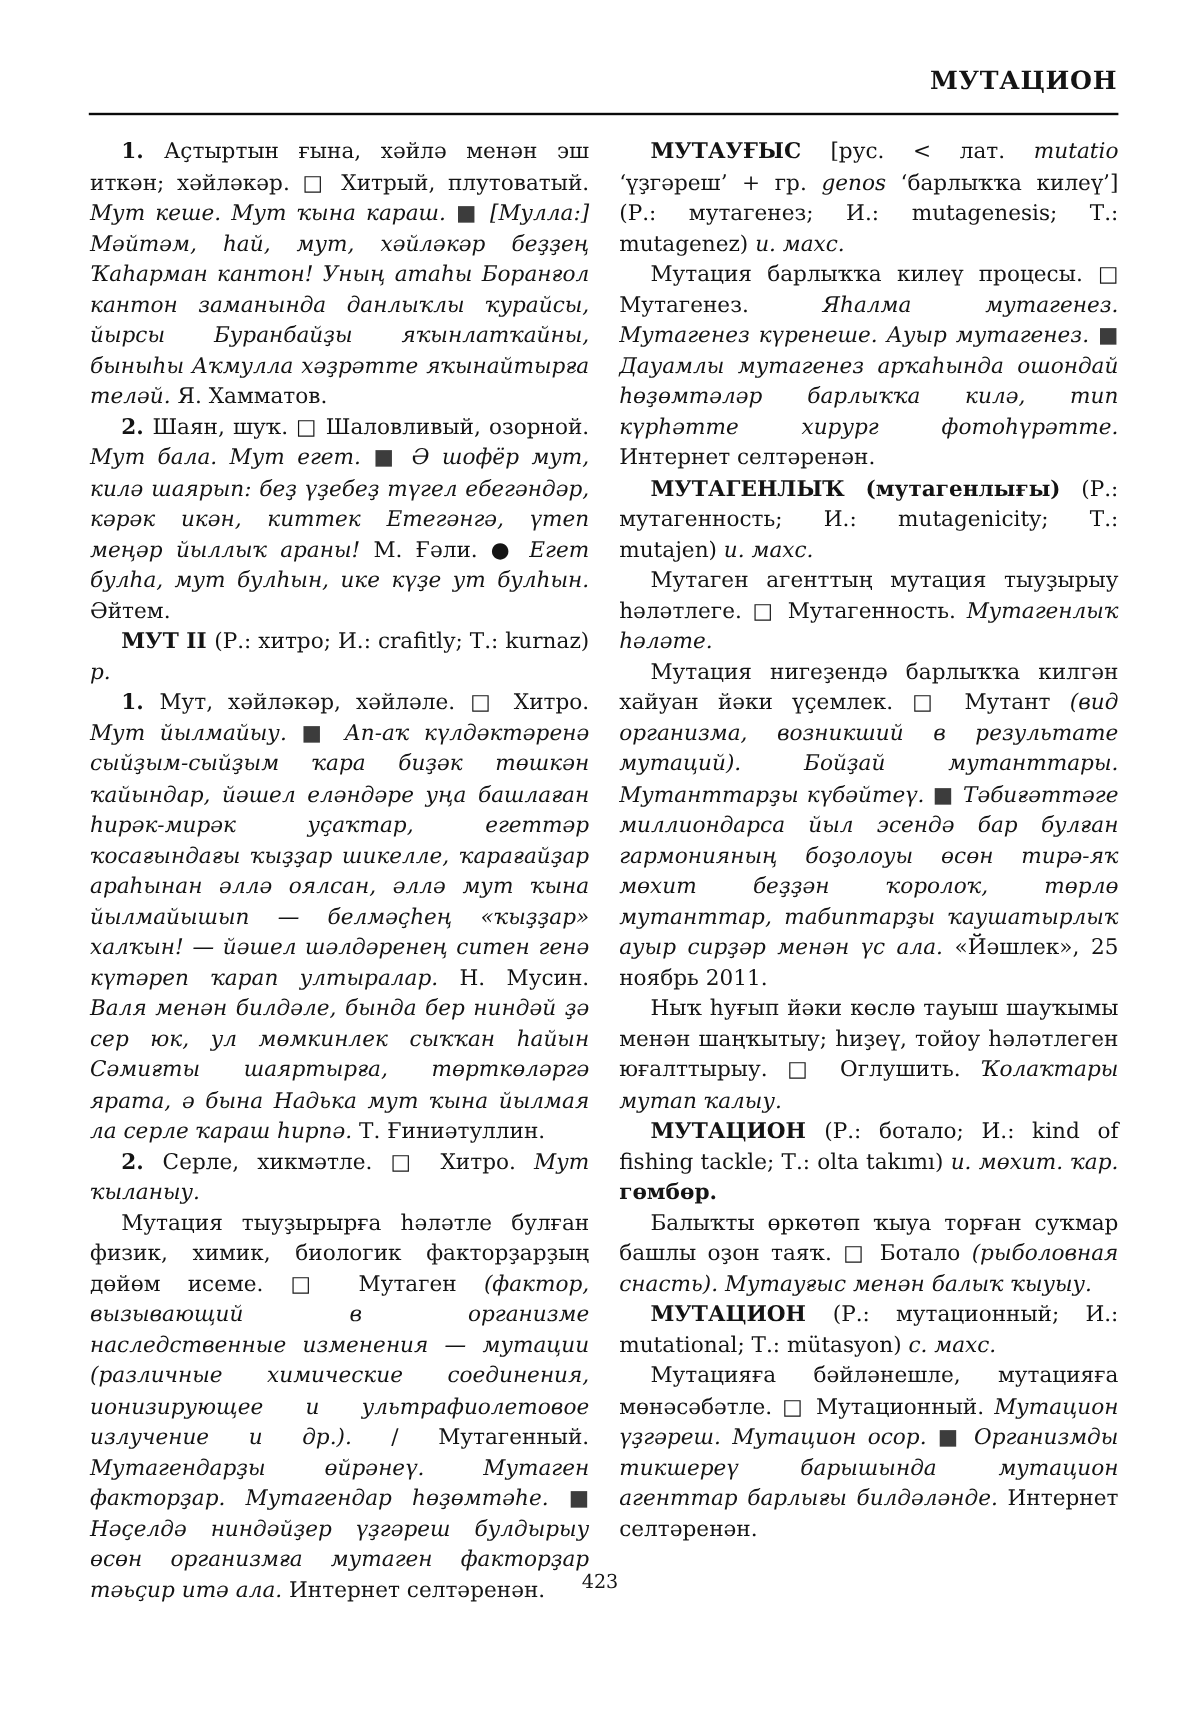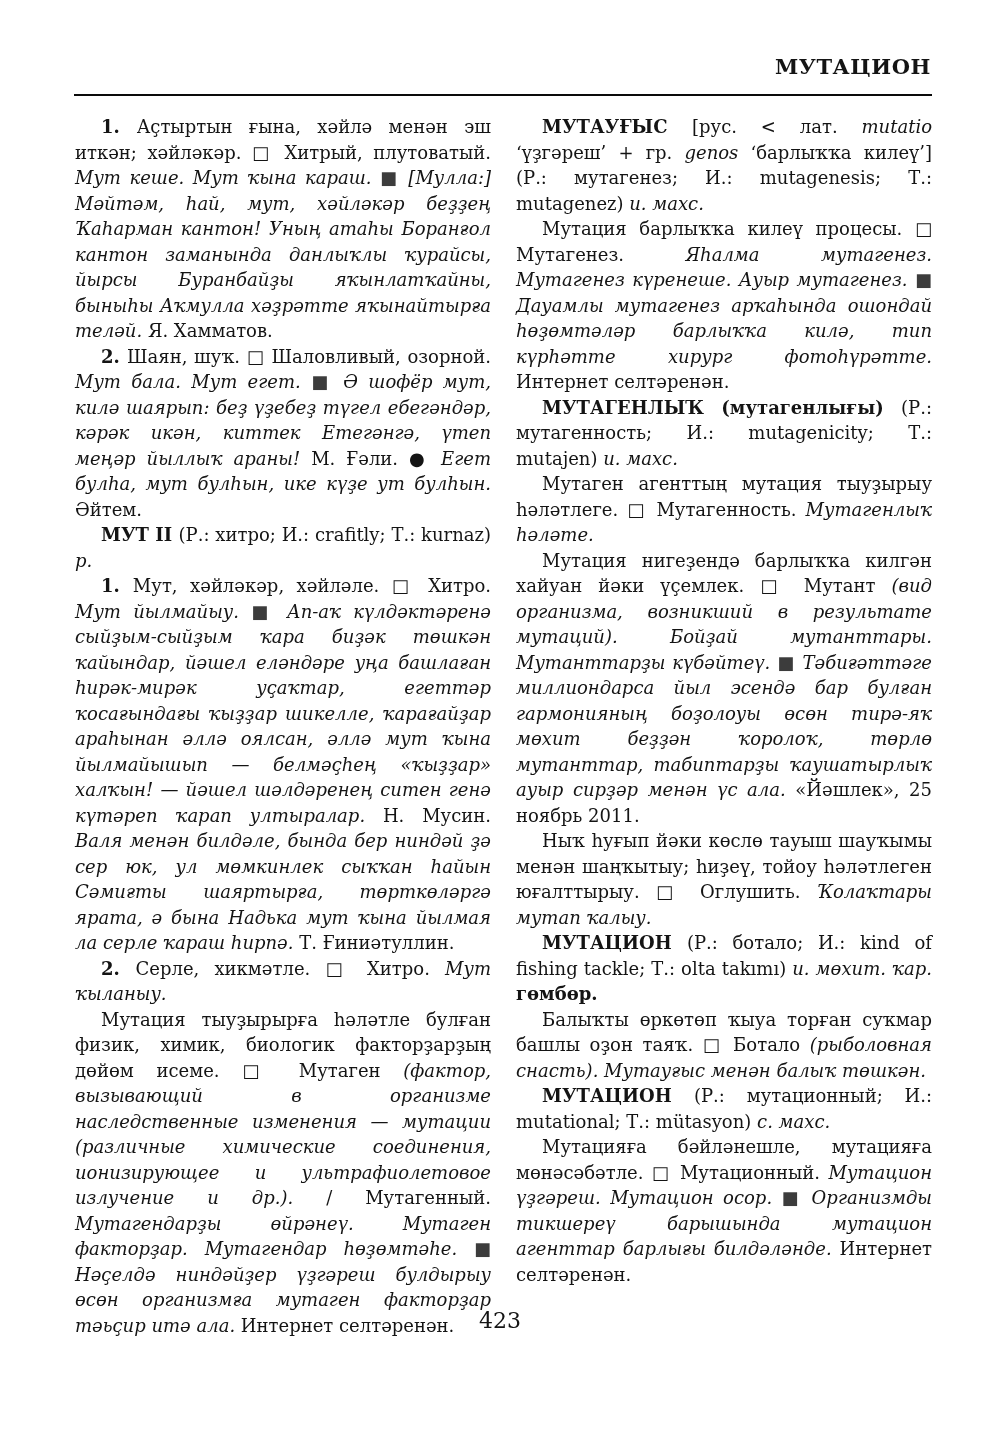--- a/index.html
+++ b/index.html
@@ -56,21 +56,21 @@
   }
   .seg-b  { font-weight: 700; }
   .seg-i  { font-style: italic; }
   .seg-q  { color: #3c3c3c; }
   .page-number {
     position: absolute;
     top: 1308px;
     left: 0;
     width: 1000px;
     text-align: center;
-    font-size: 22px;
+    font-size: 16px;
   }
 </style>
 </head>
 <body>
 
 <div class="sheet">
   <div class="running-head">
     <span>МУТАЦИОН</span>
   </div>
   <div class="head-rule"></div>
@@ -84,19 +84,19 @@
         <p class="para"><span class="seg-n">Мутация тыуҙырырға һәләтле булған физик, химик, биологик факторҙарҙың дөйөм исеме. □ Мутаген </span><span class="seg-i">(фактор, вызывающий в организме наследственные изменения — мутации (различные химические соединения, ионизирующее и ультрафиолетовое излучение и др.). </span><span class="seg-n">/ Мутагенный. </span><span class="seg-i">Мутагендарҙы өйрәнеү. Мутаген факторҙар. Мутагендар һөҙөмтәһе. </span><span class="seg-q">■ </span><span class="seg-i">Нәҫелдә ниндәйҙер үҙгәреш булдырыу өсөн организмға мутаген факторҙар тәьҫир итә ала. </span><span class="seg-n">Интернет селтәренән.</span></p>
       </div>
     <div class="col" id="col-right">
         <p class="para"><span class="seg-b">МУТАУҒЫС </span><span class="seg-n">[рус. &lt; лат. </span><span class="seg-i">mutatio </span><span class="seg-n">‘үҙгәреш’ + гр. </span><span class="seg-i">genos </span><span class="seg-n">‘барлыҡҡа килеү’] (Р.: мутагенез; И.: mutagenesis; Т.: mutagenez) </span><span class="seg-i">и. махс.</span></p>
         <p class="para"><span class="seg-n">Мутация барлыҡҡа килеү процесы. □ Мутагенез. </span><span class="seg-i">Яһалма мутагенез. Мутагенез күренеше. Ауыр мутагенез. </span><span class="seg-q">■ </span><span class="seg-i">Дауамлы мутагенез арҡаһында ошондай һөҙөмтәләр барлыҡҡа килә, тип күрһәтте хирург фотоһүрәтте. </span><span class="seg-n">Интернет селтәренән.</span></p>
         <p class="para"><span class="seg-b">МУТАГЕНЛЫҠ (мутагенлығы) </span><span class="seg-n">(Р.: мутагенность; И.: mutagenicity; Т.: mutajen) </span><span class="seg-i">и. махс.</span></p>
         <p class="para"><span class="seg-n">Мутаген агенттың мутация тыуҙырыу һәләтлеге. □ Мутагенность. </span><span class="seg-i">Мутагенлыҡ һәләте.</span></p>
         <p class="para"><span class="seg-n">Мутация нигеҙендә барлыҡҡа килгән хайуан йәки үҫемлек. □ Мутант </span><span class="seg-i">(вид организма, возникший в результате мутаций). Бойҙай мутанттары. Мутанттарҙы күбәйтеү. </span><span class="seg-q">■ </span><span class="seg-i">Тәбиғәттәге миллиондарса йыл эсендә бар булған гармонияның боҙолоуы өсөн тирә-яҡ мөхит беҙҙән ҡоролоҡ, төрлө мутанттар, табиптарҙы ҡаушатырлыҡ ауыр сирҙәр менән үс ала. </span><span class="seg-n">«Йәшлек», 25 ноябрь 2011.</span></p>
         <p class="para"><span class="seg-n">Ныҡ һуғып йәки көслө тауыш шауҡымы менән шаңҡытыу; һиҙеү, тойоу һәләтлеген юғалттырыу. □ Оглушить. </span><span class="seg-i">Ҡолаҡтары мутап ҡалыу.</span></p>
         <p class="para"><span class="seg-b">МУТАЦИОН </span><span class="seg-n">(Р.: ботало; И.: kind of fishing tackle; Т.: olta takımı) </span><span class="seg-i">и. мөхит. ҡар. </span><span class="seg-b">гөмбөр.</span></p>
-        <p class="para"><span class="seg-n">Балыҡты өркөтөп ҡыуа торған суҡмар башлы оҙон таяҡ. □ Ботало </span><span class="seg-i">(рыболовная снасть). Мутауғыс менән балыҡ төшкән.</span></p>
+        <p class="para"><span class="seg-n">Балыҡты өркөтөп ҡыуа торған суҡмар башлы оҙон таяҡ. □ Ботало </span><span class="seg-i">(рыболовная снасть). Мутауғыс менән балыҡ ҡыуыу.</span></p>
         <p class="para"><span class="seg-b">МУТАЦИОН </span><span class="seg-n">(Р.: мутационный; И.: mutational; Т.: mütasyon) </span><span class="seg-i">с. махс.</span></p>
         <p class="para"><span class="seg-n">Мутацияға бәйләнешле, мутацияға мөнәсәбәтле. □ Мутационный. </span><span class="seg-i">Мутацион үҙгәреш. Мутацион осор. </span><span class="seg-q">■ </span><span class="seg-i">Организмды тикшереү барышында мутацион агенттар барлығы билдәләнде. </span><span class="seg-n">Интернет селтәренән.</span></p>
       </div>
   </div>
   <div class="page-number">423</div>
 </div>
 
 </body></html>

